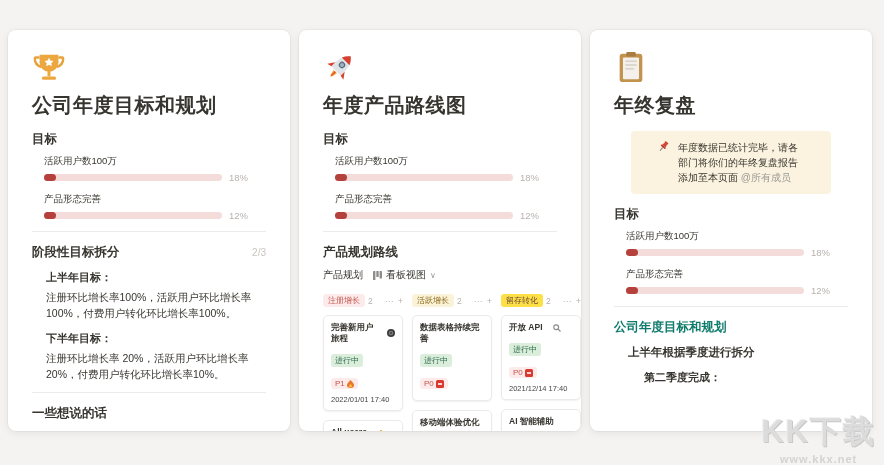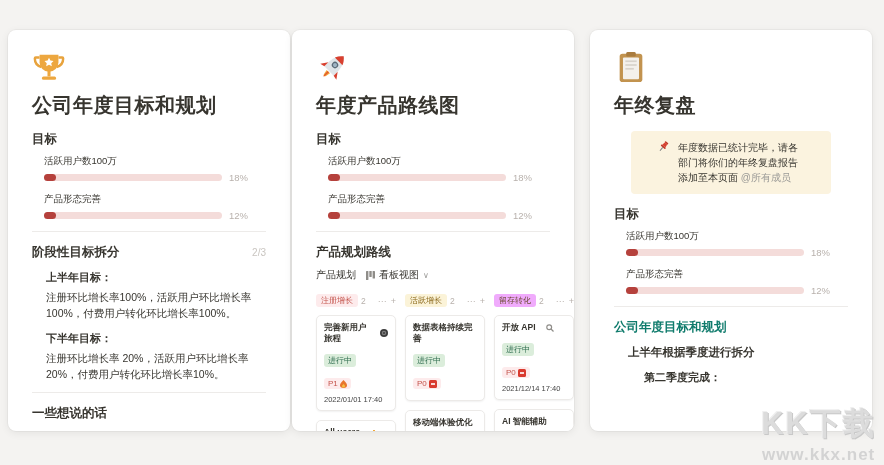--- a/index.html
+++ b/index.html
@@ -3,21 +3,21 @@
 <meta charset="utf-8">
 <style>
   * { margin:0; padding:0; box-sizing:border-box; }
   html,body { width:884px; height:465px; overflow:hidden; }
   body { background:#f4f3f1; font-family:"Liberation Sans", sans-serif; color:#37352f; position:relative; }
 
   .panel { position:absolute; top:30px; width:282px; height:401px; background:#fff;
            border-radius:8px; box-shadow:0 0 0 1px rgba(0,0,0,.03), 0 2px 8px rgba(0,0,0,.07);
            padding:18px 24px; overflow:hidden; }
   #panel-goals { left:8px; }
-  #panel-roadmap { left:292px; }
+  #panel-roadmap { left:299px; }
   #panel-review { left:590px; }
 
   .page-icon { width:34px; height:34px; margin:2px 0 8px; display:block; }
   .page-title { font-size:20px; font-weight:700; letter-spacing:.5px; margin-bottom:12px; }
 
   .section-heading { font-size:12.5px; font-weight:700; margin:8px 0 7px; }
   .teal { color:#0f7b6c; }
 
   .progress-item { padding-left:12px; margin-bottom:10px; }
   .progress-label { font-size:9.5px; margin-bottom:4px; }
@@ -38,21 +38,21 @@
   
   .toolbar { display:flex; gap:10px; font-size:10px; color:#37352f; margin:2px 0 12px; }
   .view-switch { display:flex; align-items:center; gap:4px; cursor:pointer; }
   .chevron { color:#9b9a97; font-size:8px; }
   .board { display:flex; gap:9px; width:262px; }
   .kcol { width:80px; flex:none; }
   .col-head { display:flex; align-items:center; gap:3px; margin-bottom:8px;text-align:right; }
   .col-tag { font-size:8px; padding:1px 5px; border-radius:3px; white-space:nowrap; }
   .tag-pink  { background:#fdebec; color:#c4554d; }
   .tag-yellow{ background:#fbf3d8; color:#8d6b1e; }
-  .tag-brown { background:#f0abfc; color:#6b4a32; }
+  .tag-brown { background:#fde047; color:#6b4a32; }
   .col-count { font-size:8.5px; color:#b8b1ac; }
   .col-btns { margin-left:auto; display:flex; gap:4px; color:#b8b1ac; font-size:9px; }
   .col-btns span { cursor:pointer; }
   .card { background:#fff; border:1px solid #eceae8; border-radius:5px;
           box-shadow:0 1px 2px rgba(0,0,0,.06); padding:6px 7px; margin-bottom:9px; }
   .card-title { font-size:8.5px; font-weight:700; margin-bottom:5px; display:flex; align-items:center; gap:10px; line-height:1.3; }
   .chip { display:inline-flex; align-items:center; gap:2px; font-size:8px; padding:1px 4px; border-radius:3px; margin-bottom:5px; }
   .chip-green { background:#dbeddb; color:#2f6d4f; }
   .chip-red   { background:#fdebec; color:#c4554d; }
   .card-date { font-size:7.5px; color:#444; margin-top:1px; }
@@ -64,21 +64,21 @@
 
   .q-block { padding-left:30px; position:relative; }
   .q-title { font-size:11px; font-weight:700; margin:10px 0 5px; }
   .q-body  { font-size:10.5px; line-height:1.6; }
   .drag-handle { position:absolute; left:6px; top:2px; color:#c9c5c0; font-size:9px; }
 
   
   .watermark { position:absolute; right:8px; bottom:0; text-align:center; }
   .wm-title { font-size:31px; font-weight:900; color:#dcdcdc; letter-spacing:2px;
               text-shadow:1px 1px 0 #c8c8c8, -1px -1px 0 #efefef; }
-  .wm-url { font-size:17px; font-weight:700; color:#d3d3d3; letter-spacing:1px; }
+  .wm-url { font-size:11px; font-weight:700; color:#d3d3d3; letter-spacing:1px; }
 
   svg { display:block; }
   .inline-ic { display:inline-block; flex:none; }
 </style>
 </head>
 <body>
 
 <div class="panel" id="panel-goals">
   <svg class="page-icon" viewBox="0 0 36 36">
     <path d="M8 8 H4 a1 1 0 0 0 -1 1 c0 5 3 8 7 9" fill="none" stroke="#e8a33d" stroke-width="2.6"></path>

